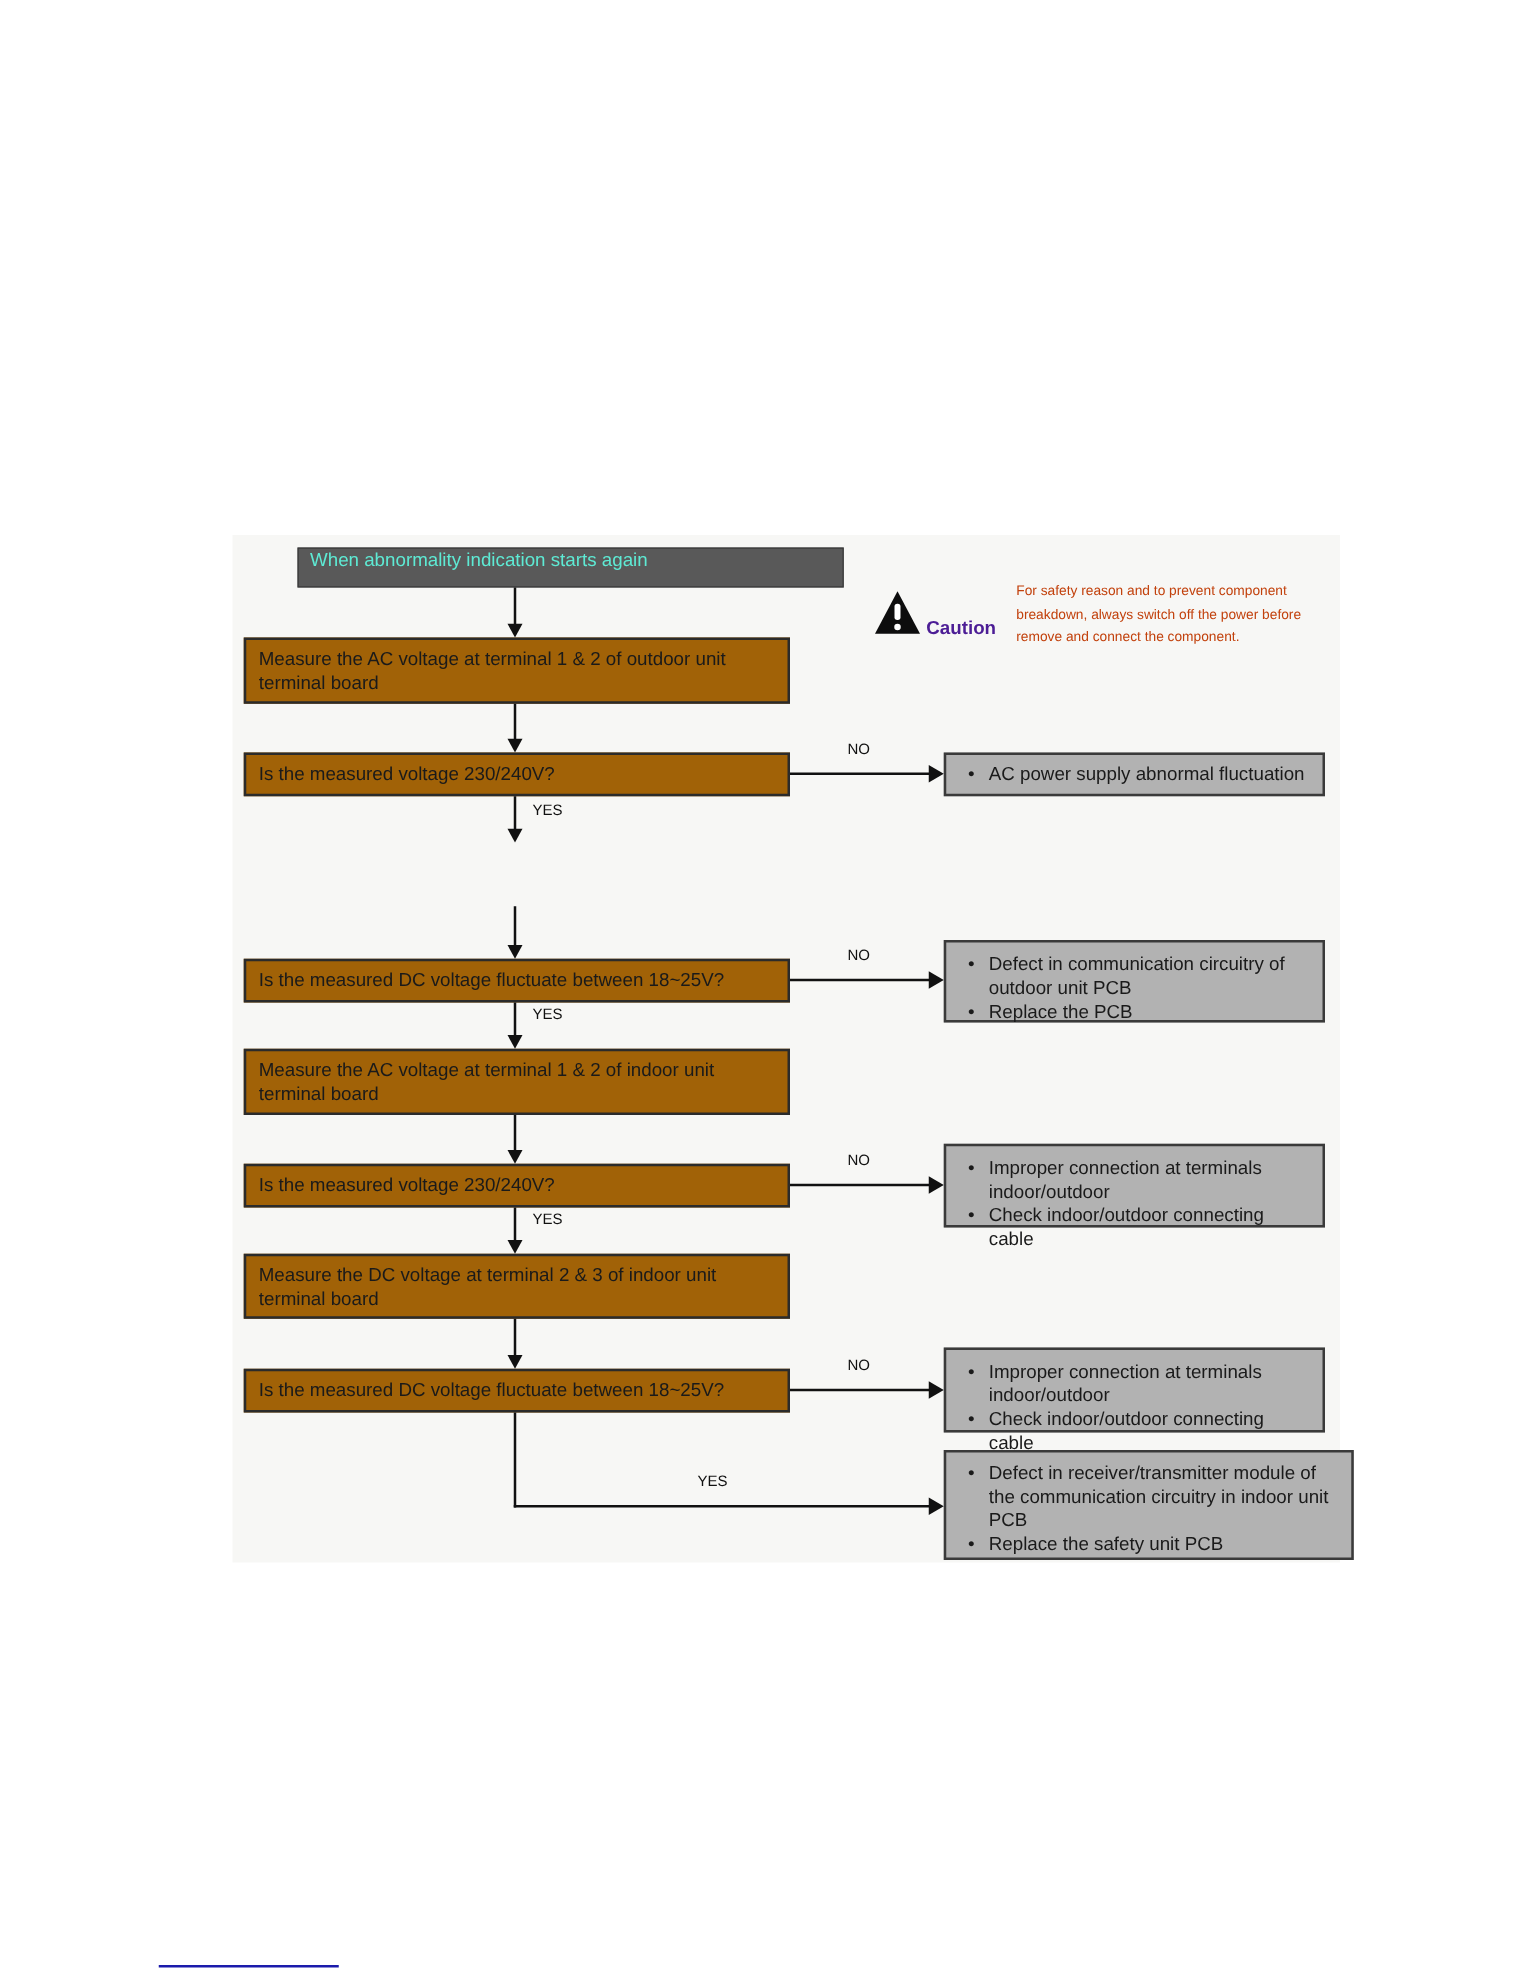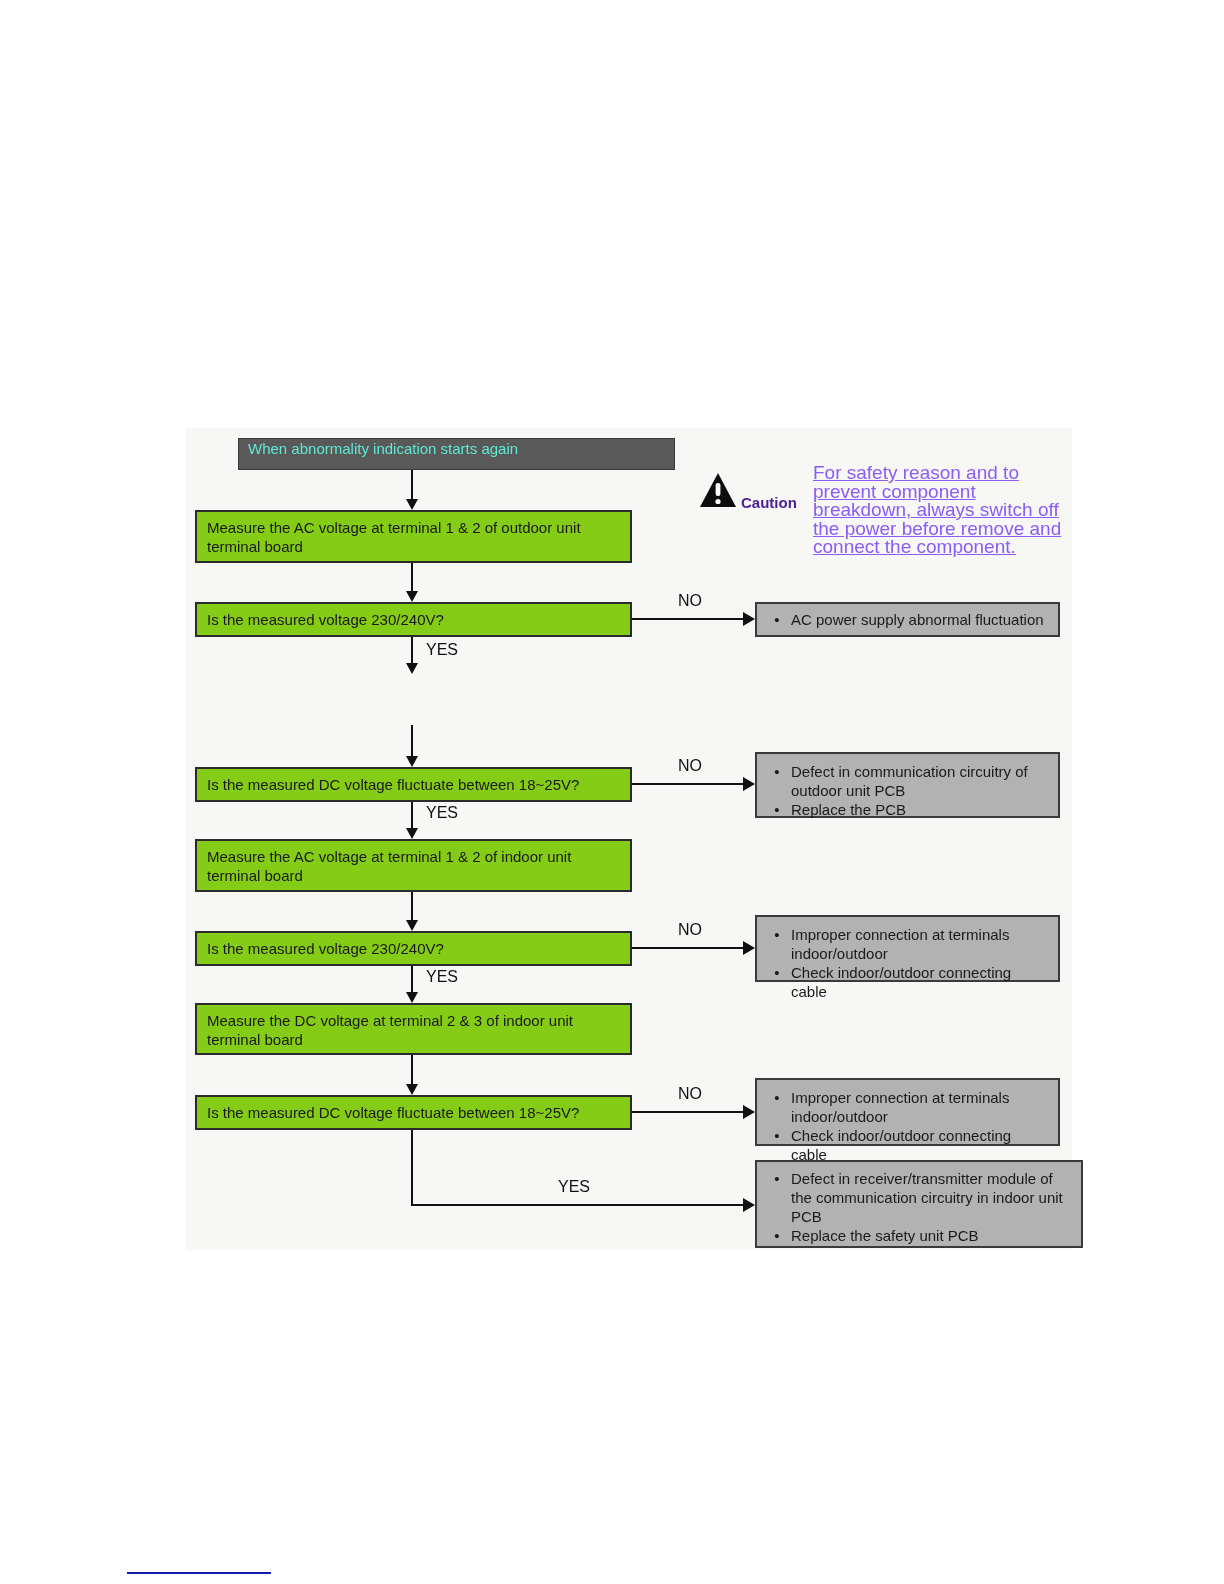--- a/index.html
+++ b/index.html
@@ -23,21 +23,21 @@
     line-height:19px;
   }
   .start-node {
     background:#595959;
     color:#5eead4;
     border:1px solid #3a3a3a;
     padding-left:9px;
     display:flex; align-items:flex-start;margin-left:43px;
   }
   .process-node, .decision-node {
-    background:#84cc16;
+    background:#a16207;
     border:2px solid #2b2b2b;
     padding:6px 10px;
   }
   .decision-node { display:flex; align-items:center; padding-top:0; padding-bottom:0; }
   .result-node {
     background:#b2b2b2;
     border:2px solid #3a3a3a;
     padding:5px 8px 5px 6px;
   }
   .result-node.single { display:flex; align-items:center; }
@@ -60,30 +60,30 @@
     border-bottom:7px solid transparent;
     border-left:12px solid #111111;
   }
   .flow-label {
     position:absolute;
     font-size:15px;
     font-weight:bold;
     color:#111111;
     letter-spacing:0.5px;
   }
-  .flow-label.plain { font-weight:normal; font-size:16px; letter-spacing:0; }
+  .flow-label.plain { font-weight:normal; font-size:12px; letter-spacing:0; }
   
   .caution-icon { position:absolute; left:699px; top:472px; width:38px; height:38px; }
   .caution-label {
     position:absolute; left:741px; top:494px;
     font-size:15px; font-weight:bold; color:#4c1d95;
   }
   .caution-text {
     position:absolute; left:813px; top:464px; width:262px;
-    font-size:19px; line-height:18.5px; color:#8b5cf6;text-decoration:underline;
+    font-size:11px; line-height:18.5px; color:#c2410c;
   }
   
   .footer-line {
     position:absolute; left:127px; top:1572px; width:144px; height:2px;
     background:#1b1bab;
   }
 </style>
 </head>
 <body>
 

